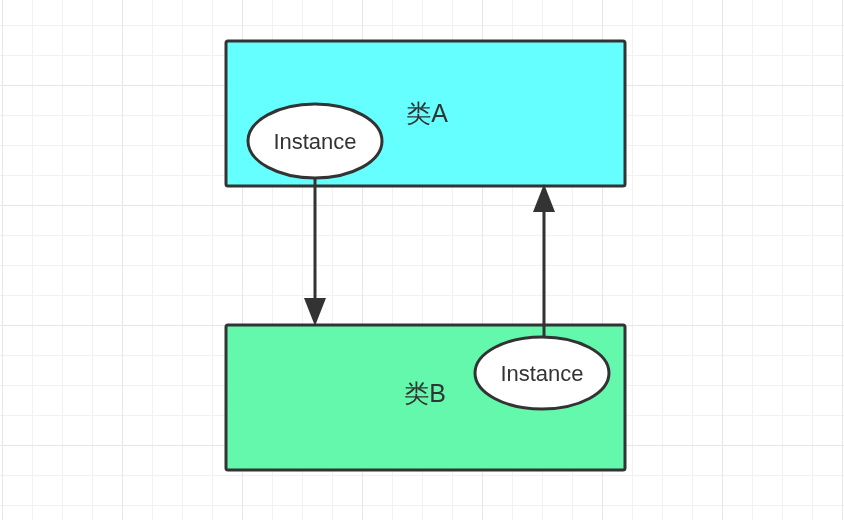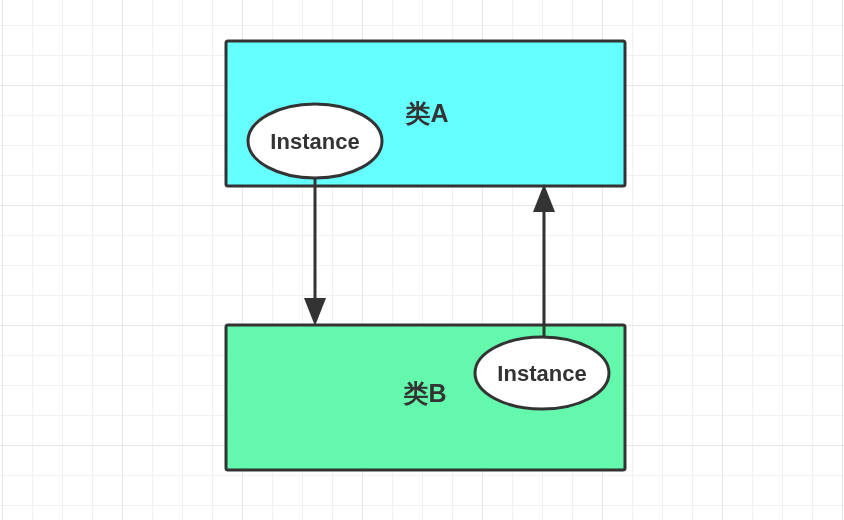--- a/index.html
+++ b/index.html
@@ -16,21 +16,20 @@
     height: 520px;
     background-color: #ffffff;
     
     background-image:
       linear-gradient(#e7e7e7 1px, transparent 1px),
       linear-gradient(90deg, #e7e7e7 1px, transparent 1px),
       linear-gradient(#f1f1f1 1px, transparent 1px),
       linear-gradient(90deg, #f1f1f1 1px, transparent 1px);
     background-size: 120px 120px, 120px 120px, 30px 30px, 30px 30px;
     background-position: 2px -35px, 2px -35px, 2px -5px, 2px -5px;
-    font-weight: bold;
   }
   svg { position: absolute; left: 0; top: 0; }
   .node-rect {
     stroke: #333333;
     stroke-width: 3;
   }
   .node-label {
     fill: #333333;
     font-size: 25px;
     font-family: "Liberation Sans", sans-serif;

